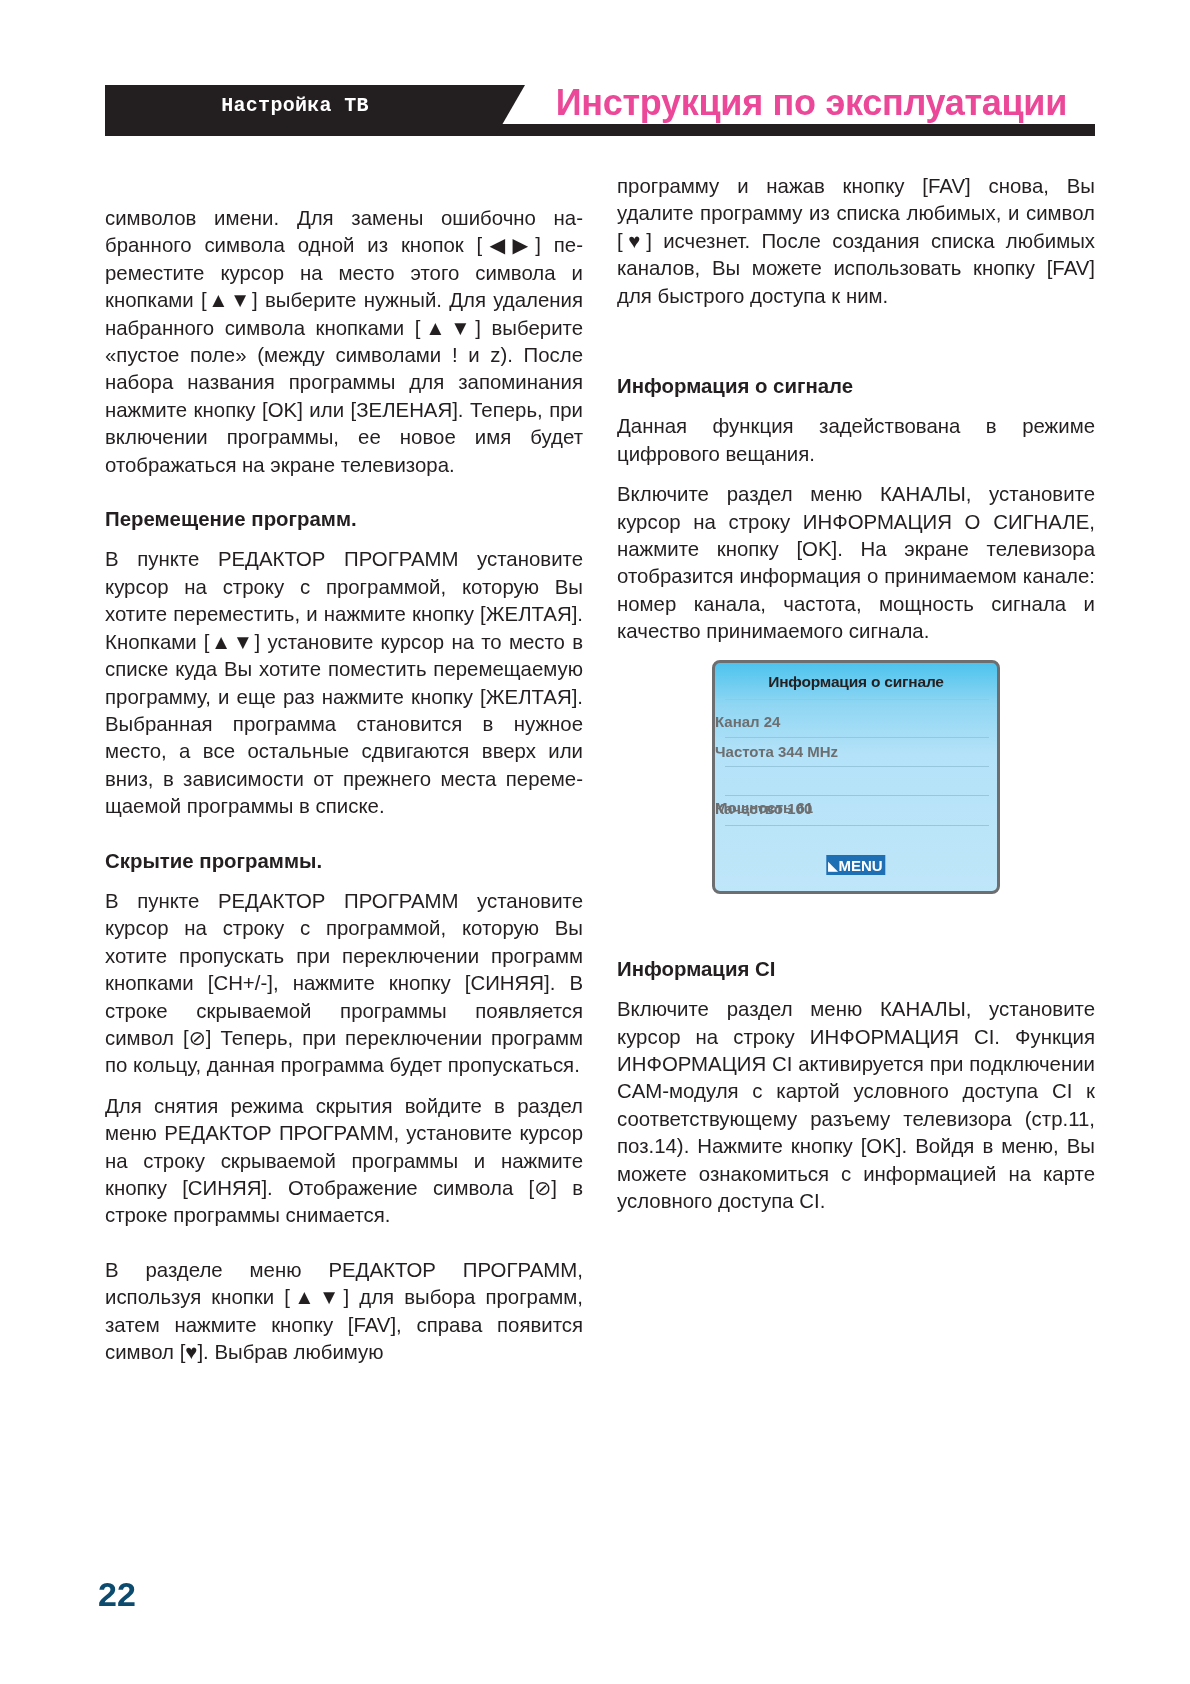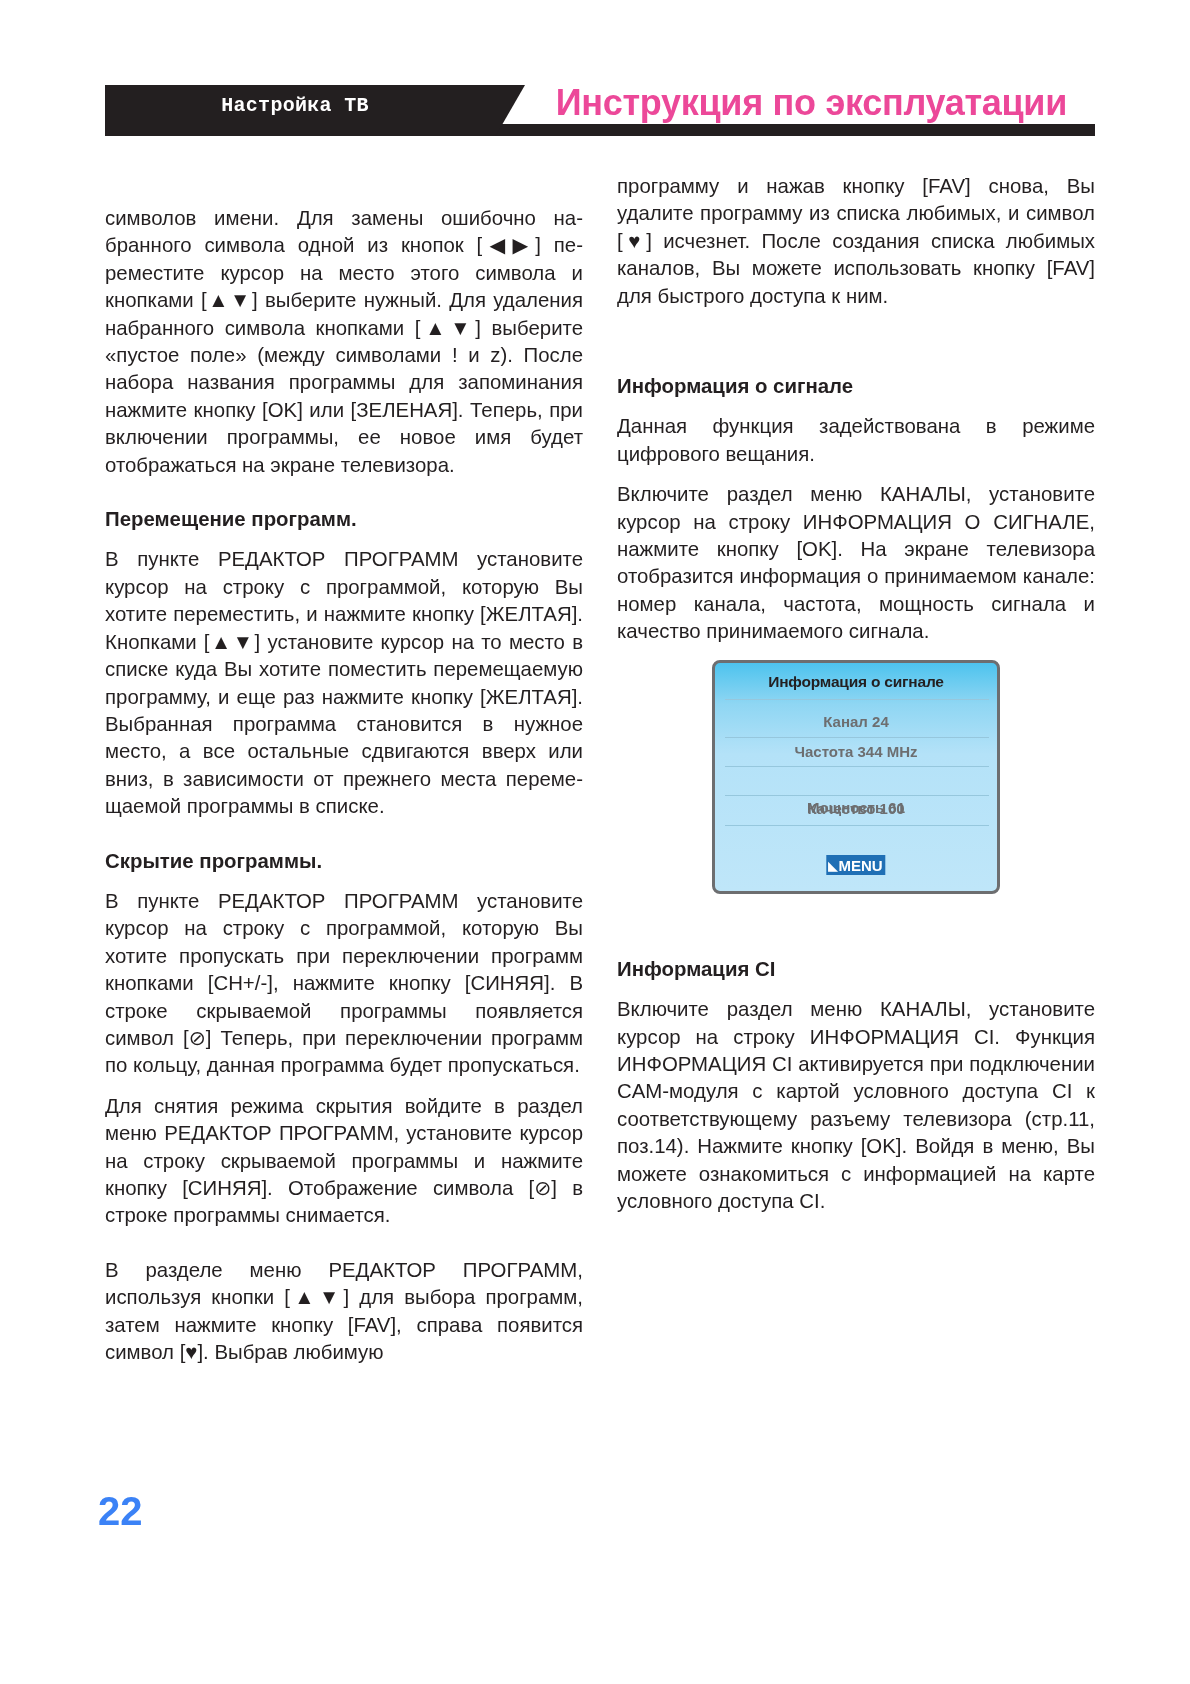--- a/index.html
+++ b/index.html
@@ -23,26 +23,26 @@
   p.body { margin: 0 0 13px 0; font-size: 20.4px; line-height: 27.4px; text-align: justify; hyphens: manual; color: #231f20; }
   h3.sec { margin: 0 0 13px 0; font-size: 20.4px; line-height: 27.4px; font-weight: bold; color: #231f20; }
   .gap-l { height: 14px; }
   .gap-xl { height: 50px; }
 
   
   .osd { position: relative; margin: 14px 0 0 95px; width: 282px; height: 228px; border: 3px solid #6d6e70; border-radius: 8px;
          background: linear-gradient(180deg, #4dc3ee 0%, #8fd6f3 18%, #b4e2f8 40%, #bfe6f9 100%); overflow: hidden; }
   .osd-title { position: absolute; left: 0; right: 0; top: 10px; text-align: center; font-weight: bold; font-size: 15.5px; color: #231f20; letter-spacing: -0.2px; }
   .osd-line { position: absolute; left: 10px; right: 8px; height: 1px; background: #96c7dd; }
-  .osd-row { position: absolute; left: 0; right: 0; text-align: center; font-weight: bold; font-size: 15px; color: #6d6e70; }
+  .osd-row { position: absolute; left: 0; right: 0; font-weight: bold; font-size: 15px; color: #6d6e70; }
   .osd-menu { position: absolute; left: 50%; transform: translateX(-50%); bottom: 16px; background: #1f6fb5; color: #ffffff;
               font-weight: bold; font-size: 15px; padding: 0 3px 0 2px; height: 20px; line-height: 21px; white-space: nowrap; text-align: right; }
   .osd-menu .arrow { display: inline-block; font-size: 12px; margin-right: 1px; vertical-align: 1px; }
 
-  .page-number { position: absolute; left: 98px; top: 1489px; font-weight: bold; font-size: 40px; color: #3b82f6; }
+  .page-number { position: absolute; left: 98px; top: 1575px; font-weight: bold; font-size: 34px; color: #0c4a6e; }
 </style>
 </head>
 <body>
 
 <div class="header">
   <div class="header-bar-bottom"></div>
   <div class="header-left"></div>
   <div class="section-label">Настройка ТВ</div>
   <div class="doc-title">Инструкция по эксплуатации</div>
 </div>

